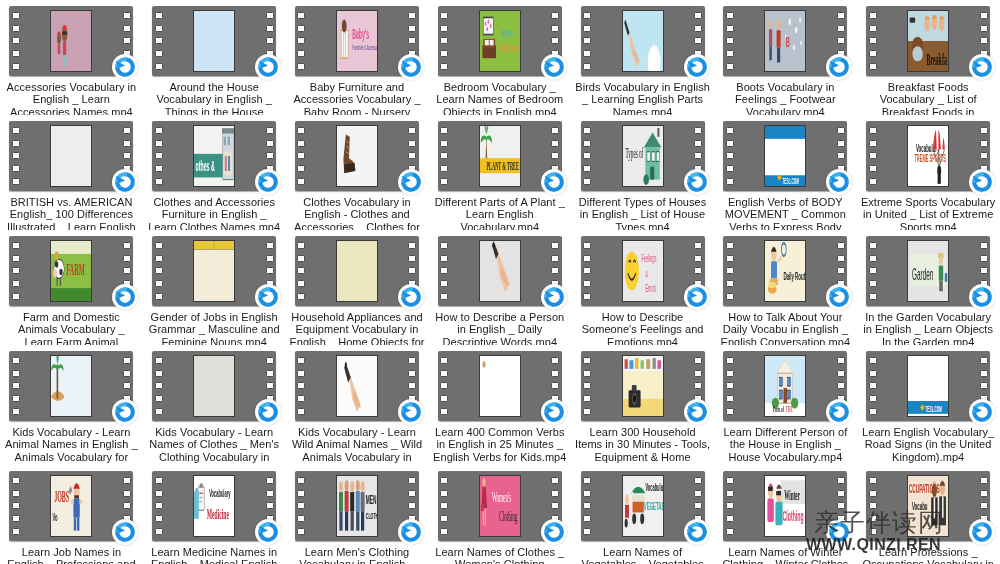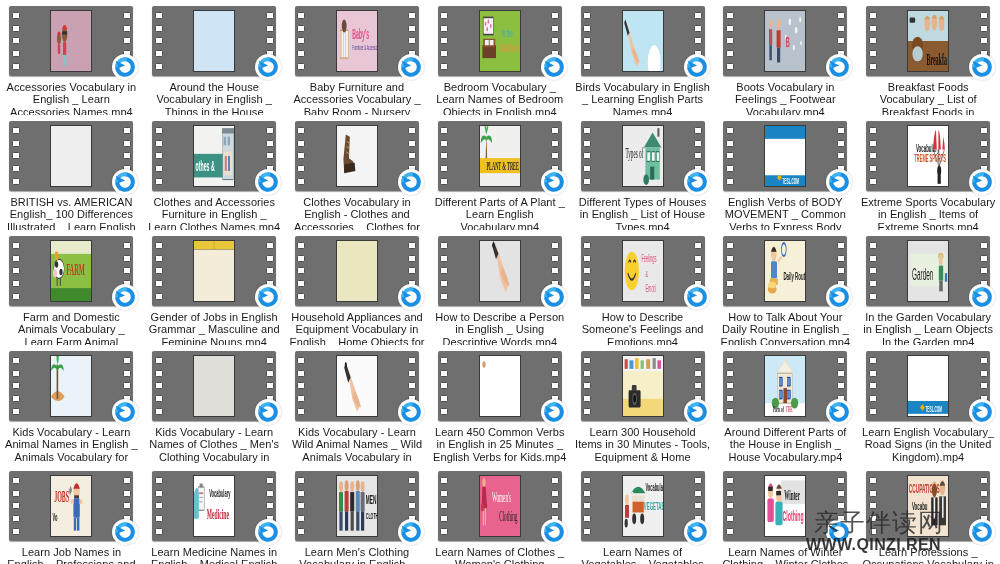--- a/index.html
+++ b/index.html
@@ -753,21 +753,21 @@
         </div>
         <div class="badge">
           <svg viewBox="0 0 24 24" aria-hidden="true">
             <circle cx="12" cy="12" r="11" fill="#ffffff"></circle>
             <path d="M12 3.5a8.5 8.5 0 1 1-8.2 6.3" fill="none" stroke="#1a8fe3" stroke-width="4.4" stroke-linecap="round"></path>
             <path d="M12 3.5a8.5 8.5 0 0 0-8.3 6.6" fill="none" stroke="#3fb3f2" stroke-width="4.4" stroke-linecap="round"></path>
             <path d="M2.0 5.2 L5.2 13.2 L12.2 10.4 Z" fill="#1a8fe3"></path>
           </svg>
         </div>
       </div>
-      <div class="caption">Extreme Sports Vocabulary in English _ Items of Extreme Sports.mp4</div>
+      <div class="caption">Extreme Sports Vocabulary in United _ List of Extreme Sports.mp4</div>
     </div>
     <div class="cell">
       <div class="thumb">
         <div class="film">
           <div class="perf">
             <i></i>
             <i></i>
             <i></i>
             <i></i>
             <i></i>
@@ -918,21 +918,21 @@
         </div>
         <div class="badge">
           <svg viewBox="0 0 24 24" aria-hidden="true">
             <circle cx="12" cy="12" r="11" fill="#ffffff"></circle>
             <path d="M12 3.5a8.5 8.5 0 1 1-8.2 6.3" fill="none" stroke="#1a8fe3" stroke-width="4.4" stroke-linecap="round"></path>
             <path d="M12 3.5a8.5 8.5 0 0 0-8.3 6.6" fill="none" stroke="#3fb3f2" stroke-width="4.4" stroke-linecap="round"></path>
             <path d="M2.0 5.2 L5.2 13.2 L12.2 10.4 Z" fill="#1a8fe3"></path>
           </svg>
         </div>
       </div>
-      <div class="caption">How to Describe a Person in English _ Using Descriptive Words.mp4</div>
+      <div class="caption">How to Describe a Person in English _ Daily Descriptive Words.mp4</div>
     </div>
     <div class="cell">
       <div class="thumb">
         <div class="film">
           <div class="perf">
             <i></i>
             <i></i>
             <i></i>
             <i></i>
             <i></i>
@@ -1008,21 +1008,21 @@
         </div>
         <div class="badge">
           <svg viewBox="0 0 24 24" aria-hidden="true">
             <circle cx="12" cy="12" r="11" fill="#ffffff"></circle>
             <path d="M12 3.5a8.5 8.5 0 1 1-8.2 6.3" fill="none" stroke="#1a8fe3" stroke-width="4.4" stroke-linecap="round"></path>
             <path d="M12 3.5a8.5 8.5 0 0 0-8.3 6.6" fill="none" stroke="#3fb3f2" stroke-width="4.4" stroke-linecap="round"></path>
             <path d="M2.0 5.2 L5.2 13.2 L12.2 10.4 Z" fill="#1a8fe3"></path>
           </svg>
         </div>
       </div>
-      <div class="caption">How to Talk About Your Daily Routine in English _ English Conversation.mp4</div>
+      <div class="caption">How to Talk About Your Daily Vocabu in English _ English Conversation.mp4</div>
     </div>
     <div class="cell">
       <div class="thumb">
         <div class="film">
           <div class="perf">
             <i></i>
             <i></i>
             <i></i>
             <i></i>
             <i></i>
@@ -1207,21 +1207,21 @@
         </div>
         <div class="badge">
           <svg viewBox="0 0 24 24" aria-hidden="true">
             <circle cx="12" cy="12" r="11" fill="#ffffff"></circle>
             <path d="M12 3.5a8.5 8.5 0 1 1-8.2 6.3" fill="none" stroke="#1a8fe3" stroke-width="4.4" stroke-linecap="round"></path>
             <path d="M12 3.5a8.5 8.5 0 0 0-8.3 6.6" fill="none" stroke="#3fb3f2" stroke-width="4.4" stroke-linecap="round"></path>
             <path d="M2.0 5.2 L5.2 13.2 L12.2 10.4 Z" fill="#1a8fe3"></path>
           </svg>
         </div>
       </div>
-      <div class="caption">Learn 450 Common Verbs in English in 25 Minutes _ English Verbs for Kids.mp4</div>
+      <div class="caption">Learn 400 Common Verbs in English in 25 Minutes _ English Verbs for Kids.mp4</div>
     </div>
     <div class="cell">
       <div class="thumb">
         <div class="film">
           <div class="perf">
             <i></i>
             <i></i>
             <i></i>
             <i></i>
             <i></i>
@@ -1311,21 +1311,21 @@
         </div>
         <div class="badge">
           <svg viewBox="0 0 24 24" aria-hidden="true">
             <circle cx="12" cy="12" r="11" fill="#ffffff"></circle>
             <path d="M12 3.5a8.5 8.5 0 1 1-8.2 6.3" fill="none" stroke="#1a8fe3" stroke-width="4.4" stroke-linecap="round"></path>
             <path d="M12 3.5a8.5 8.5 0 0 0-8.3 6.6" fill="none" stroke="#3fb3f2" stroke-width="4.4" stroke-linecap="round"></path>
             <path d="M2.0 5.2 L5.2 13.2 L12.2 10.4 Z" fill="#1a8fe3"></path>
           </svg>
         </div>
       </div>
-      <div class="caption">Around Different Parts of the House in English _ House Vocabulary.mp4</div>
+      <div class="caption">Learn Different Person of the House in English _ House Vocabulary.mp4</div>
     </div>
     <div class="cell">
       <div class="thumb">
         <div class="film">
           <div class="perf">
             <i></i>
             <i></i>
             <i></i>
             <i></i>
             <i></i>

